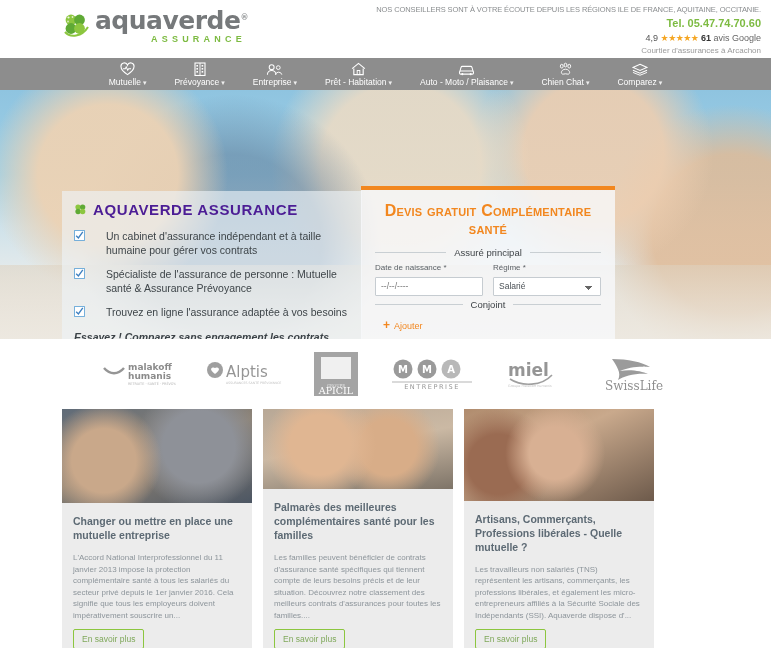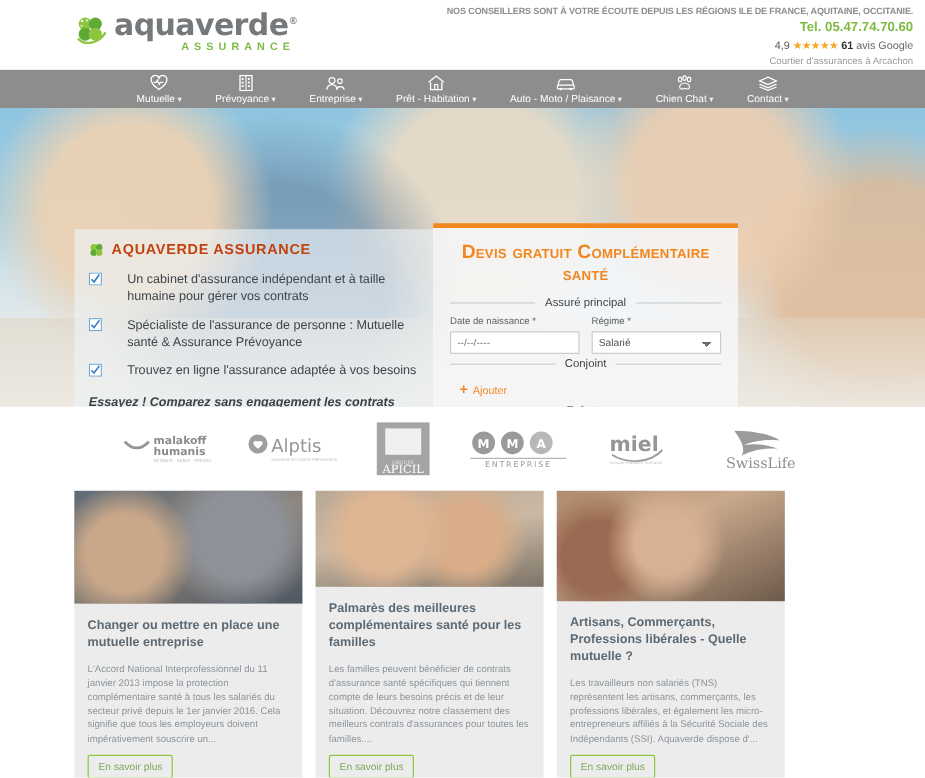--- a/index.html
+++ b/index.html
@@ -21,21 +21,21 @@
     font-family:"DejaVu Sans", sans-serif;
     font-size:25px; font-weight:bold; color:#76797b;
     letter-spacing:-0.5px; position:relative;
   }
   .logo-main sup { font-size:8px; vertical-align:super; color:#8a8d8f; }
   .logo-sub {
     font-size:9px; color:#7dbb42; letter-spacing:4.2px;
     font-weight:bold; margin-top:2px; text-align:right; padding-right:2px;
   }
   .header-right { position:absolute; right:10px; top:5px; text-align:right; }
-  .hdr-line1 { font-size:7.5px; font-weight:bold; color:#8a8d8f; letter-spacing:-0.1px; }
+  .hdr-line1 { font-size:7.5px; font-weight:normal; color:#8a8d8f; letter-spacing:-0.1px; }
   .hdr-phone { font-size:11px; font-weight:bold; color:#7dbb42; margin-top:3px; }
   .hdr-reviews { margin-top:4px; font-size:9px; color:#666; }
   .hdr-reviews .score { color:#555; }
   .hdr-reviews .stars { color:#f5a623; letter-spacing:-0.5px; font-size:9px; }
   .hdr-reviews .cnt { font-weight:bold; color:#333; }
   .hdr-tag { font-size:8px; color:#9a9a9a; margin-top:3px; }
 
   
   .nav {
     height:32px; background:#8d8d8d;
@@ -65,21 +65,21 @@
     position:absolute; left:0; right:0; bottom:0; height:74px;
     background:linear-gradient(180deg, rgba(222,210,192,.55), rgba(236,231,222,.9));
   }
   .hero-panel {
     position:absolute; left:62px; top:101px; width:300px; height:163px;
     background:rgba(238,244,248,.62);
     padding:10px 14px 8px 12px;
   }
   .hp-title {
     display:flex; align-items:center; gap:6px;
-    font-size:12px; font-weight:bold; color:#c2410c; letter-spacing:.6px;
+    font-size:15px; font-weight:bold; color:#4c1d95; letter-spacing:.6px;
     margin-bottom:11px;
   }
   .hp-title .mini-clover svg { display:block; }
   .hp-item {
     display:flex; gap:21px; font-size:10.5px; color:#3e4549;
     line-height:14px; margin-bottom:10px;
   }
   .chk { flex:0 0 auto; margin-top:1px; }
   .hp-note {
     font-size:10.5px; font-style:italic; font-weight:bold;
@@ -278,21 +278,21 @@
       <span class="nav-label"><span>Chien Chat</span><span class="caret">▾</span></span>
     </div>
     <div class="nav-item">
       <span class="nav-icon">
         <svg width="16" height="13" viewBox="0 0 17 13">
             <path d="M8.5 1 L16 4.3 L8.5 7.6 L1 4.3 Z" fill="none" stroke="#fff" stroke-width="1.1"></path>
             <path d="M1 7.2 L8.5 10.5 L16 7.2" fill="none" stroke="#fff" stroke-width="1.1"></path>
             <path d="M1 9.6 L8.5 12.6 L16 9.6" fill="none" stroke="#fff" stroke-width="1"></path>
           </svg>
       </span>
-      <span class="nav-label"><span>Contact</span><span class="caret">▾</span></span>
+      <span class="nav-label"><span>Comparez</span><span class="caret">▾</span></span>
     </div>
   </nav>
 
   <section class="hero">
     <div class="hero-bg"></div>
     <div class="hero-sand"></div>
 
     <div class="hero-panel">
       <div class="hp-title">
         <span class="mini-clover">

